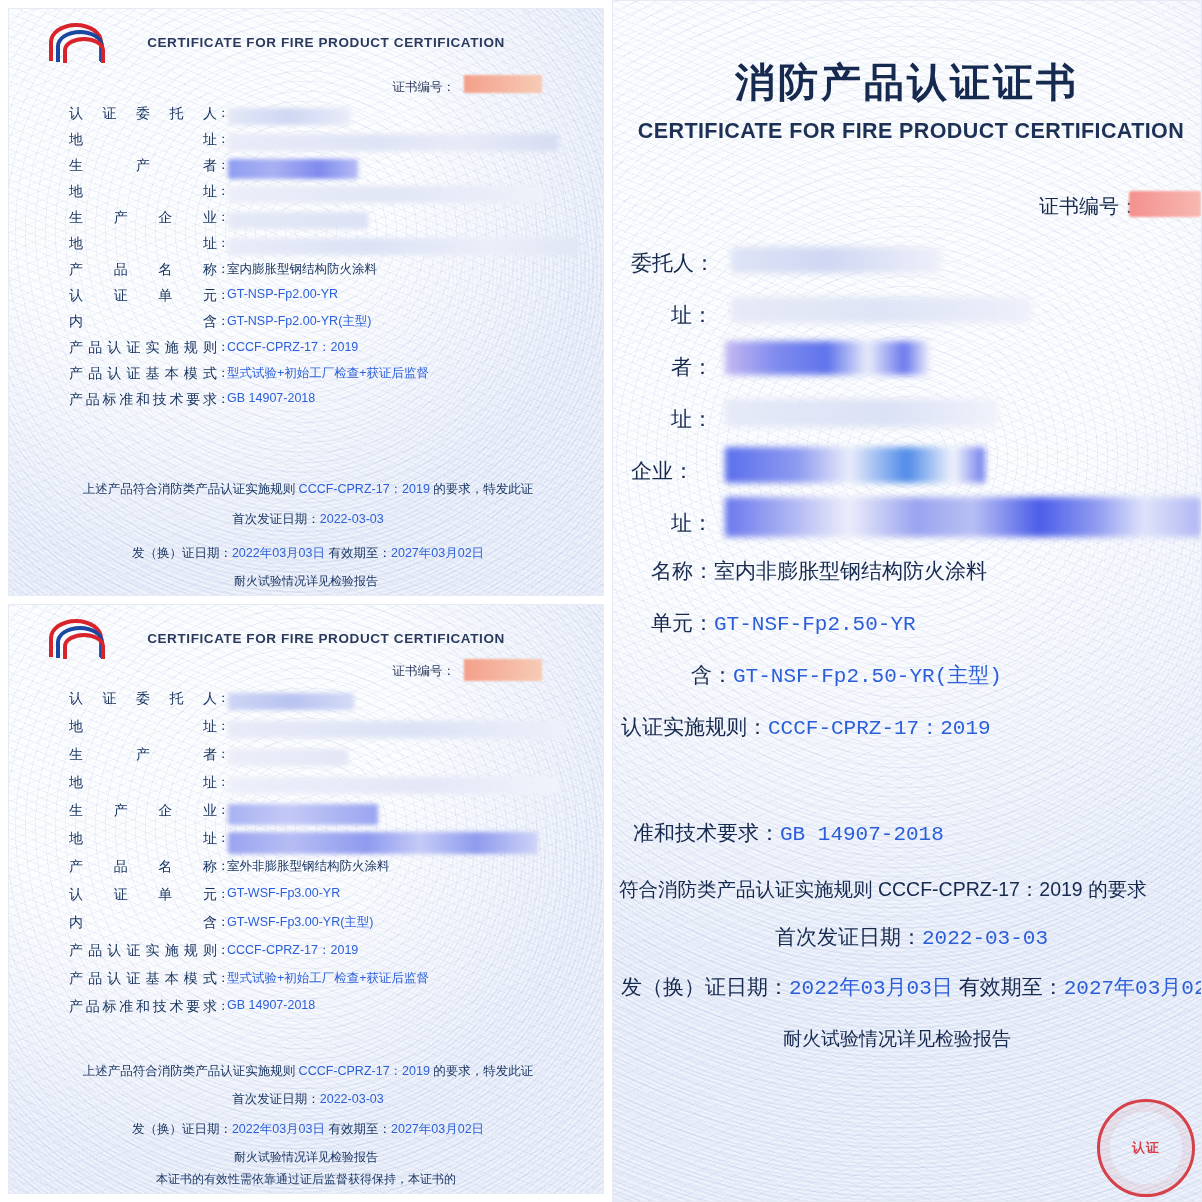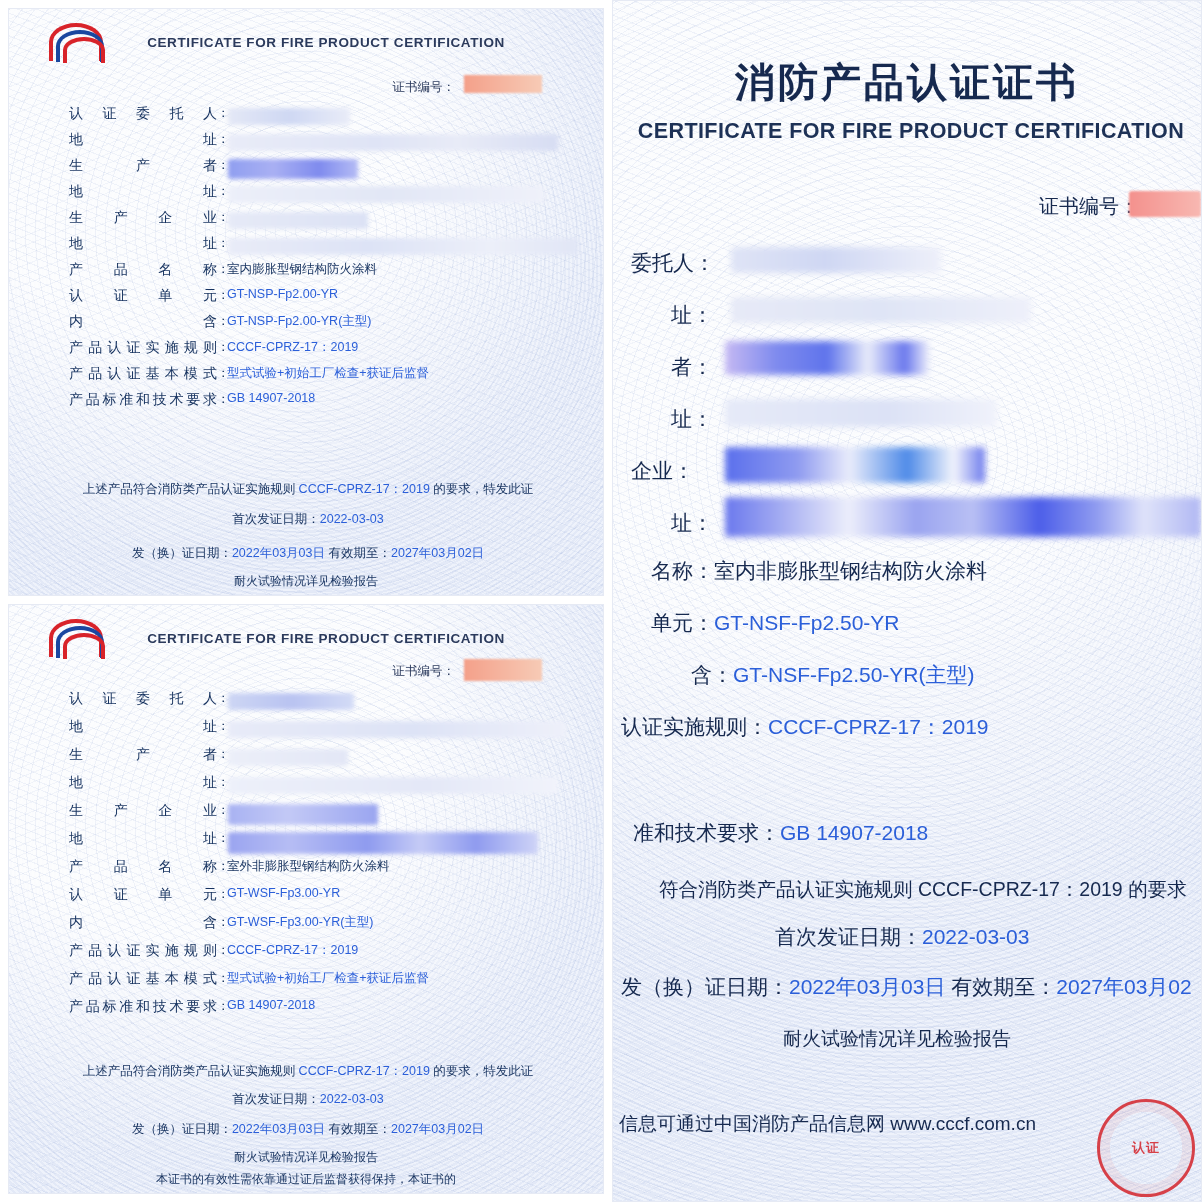--- a/index.html
+++ b/index.html
@@ -87,21 +87,21 @@
     font-size:21.5px;font-weight:600;letter-spacing:.4px;color:#1d3156;white-space:nowrap;
   }
   .big .certno{
     position:absolute;right:22px;top:192px;font-size:20px;color:#16294f;
   }
   .big .certno-redact{
     position:absolute;right:0;top:190px;width:72px;height:26px;
     background:linear-gradient(90deg,#f4918d,#f8b8b2);filter:blur(1px);border-radius:3px;
   }
   .brow{position:absolute;font-size:21px;color:#16294f;white-space:nowrap;}
-  .bval{color:#2b5fd9;}
+  .bval{color:#2b5fd9;font-family:Liberation Mono, monospace;}
   .bblur{position:absolute;border-radius:3px;filter:blur(3px);}
   .big .redline{
     position:absolute;left:6px;right:0;font-size:15.5px;color:#d4232a;font-weight:600;white-space:nowrap;
   }
   .stamp{
     position:absolute;right:6px;bottom:4px;width:92px;height:92px;border-radius:50%;
     border:3px solid #d4232a;opacity:.85;
     background:radial-gradient(circle,rgba(255,255,255,0) 55%, rgba(212,35,42,.08) 56%);
   }
   .stamp .st-txt{
@@ -356,35 +356,34 @@
     <div class="brow" style="left:78px;top:660px;">
       <span>含：</span><span class="bval">GT-NSF-Fp2.50-YR(主型)</span>
     </div>
     <div class="brow" style="left:8px;top:712px;">
       <span>认证实施规则：</span><span class="bval">CCCF-CPRZ-17：2019</span>
     </div>
     <div class="brow" style="left:20px;top:818px;">
       <span>准和技术要求：</span><span class="bval">GB 14907-2018</span>
     </div>
 
-    <div class="brow" style="left:6px;top:875px;font-size:19.5px;margin-left:40px;">
+    <div class="brow" style="left:6px;top:875px;font-size:19.5px;">
       <span>符合消防类产品认证实施规则 </span><span>CCCF-CPRZ-17：2019</span><span> 的要求</span>
     </div>
 
     <div class="brow" style="left:162px;top:922px;">
       <span>首次发证日期：</span><span class="bval">2022-03-03</span>
     </div>
 
     <div class="brow" style="left:8px;top:972px;">
       <span>发（换）证日期：</span><span class="bval">2022年03月03日</span>
       <span>有效期至：</span><span class="bval">2027年03月02</span>
     </div>
 
     <div class="brow" style="left:170px;top:1025px;font-size:19px;">耐火试验情况详见检验报告</div>
-    <div class="brow" style="left:6px;top:1110px;font-size:19px;">信息可通过中国消防产品信息网 www.cccf.com.cn</div>
 
 
     <div class="stamp">
       <div class="st-txt">认证</div>
     </div>
   </div>
 
   <div class="divider" style="left:604px;top:0;width:8px;height:1202px;"></div>
   <div class="divider" style="left:0;top:596px;width:612px;height:8px;"></div>
 </div>

